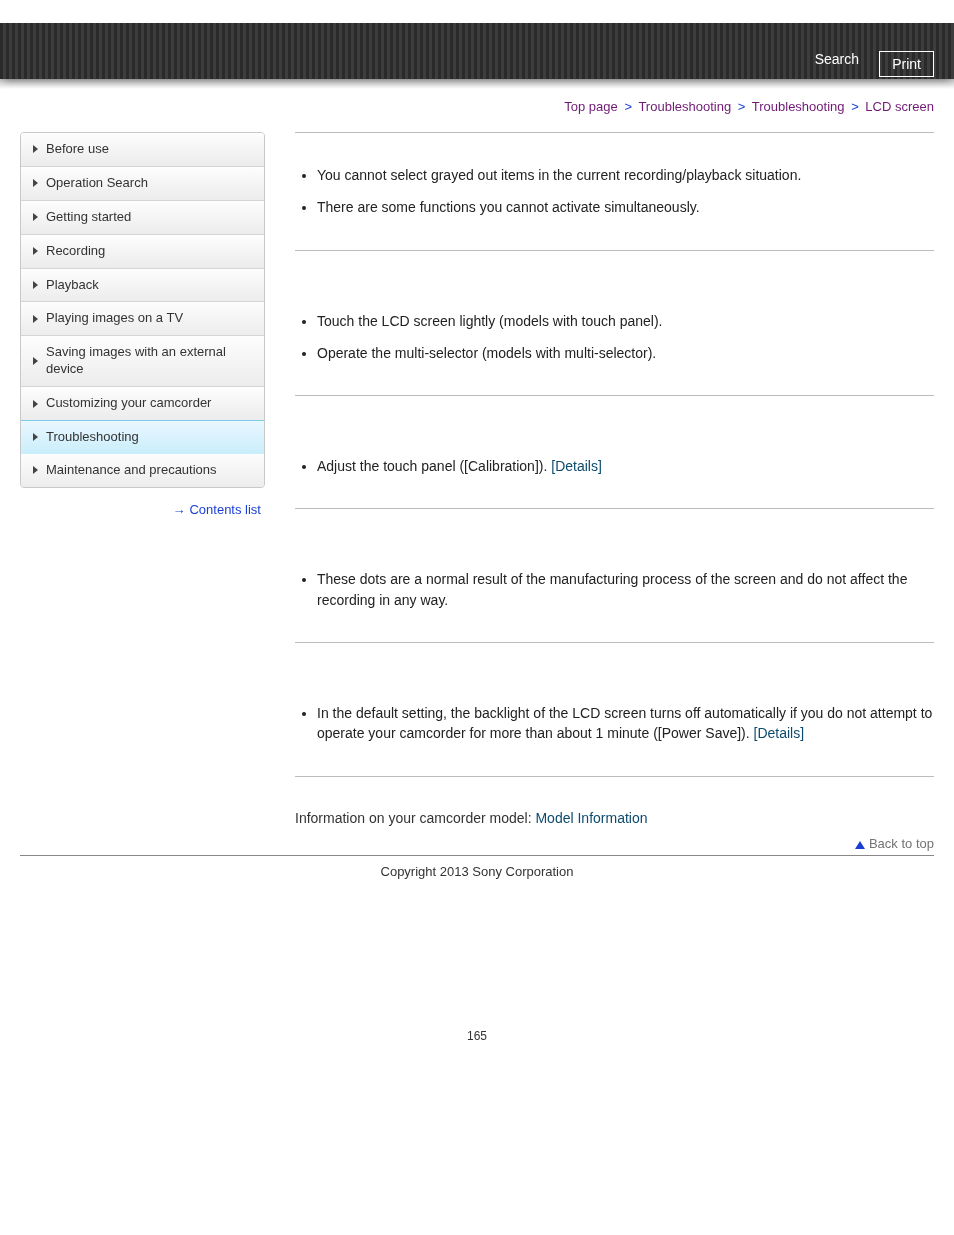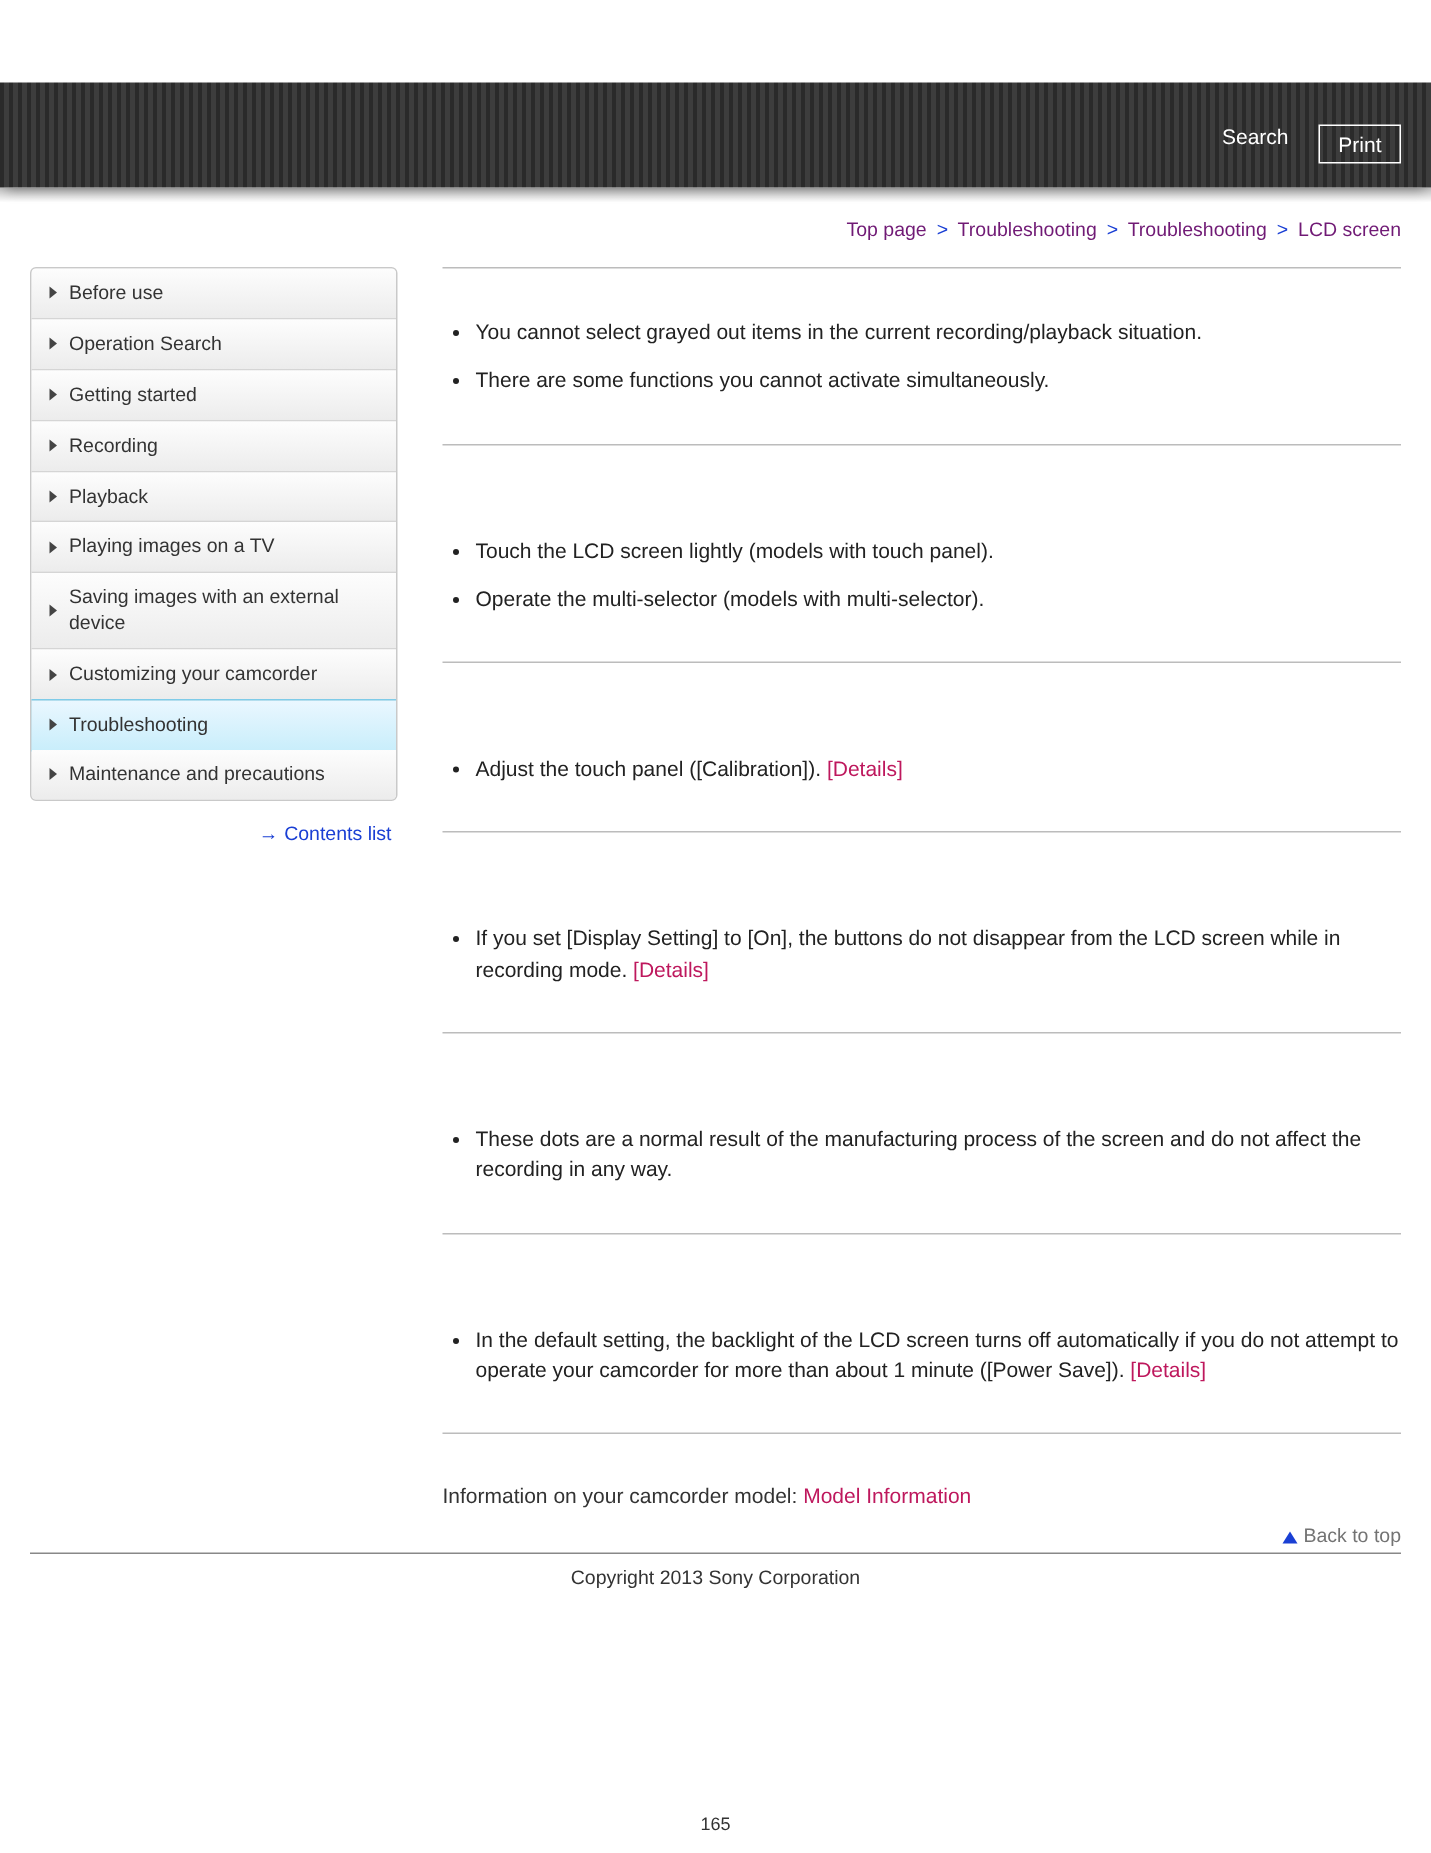--- a/index.html
+++ b/index.html
@@ -1,20 +1,20 @@
 <!DOCTYPE html>
 <html><head>
 <meta charset="utf-8">
 <style>
   * { box-sizing: border-box; margin: 0; padding: 0; }
   body { font-family: Arial, Helvetica, sans-serif; font-size: 13px; color: #333; background: #fff; }
   .page { width: 954px; margin: 0 auto; position: relative; padding-bottom: 40px; }
   .top-banner {
-    height: 70px;
-    margin-top: 55px;
+    height: 56px;
+    margin-top: 23px;
     background: repeating-linear-gradient(to right, #2a2a2a 0, #2a2a2a 3px, #3d3d3d 3px, #3d3d3d 6px);
     position: relative;
     box-shadow: 0 5px 8px -4px rgba(0,0,0,0.4);
   }
   .top-banner::after {
     content: "";
     position: absolute; left:0; right:0; bottom:-10px; height:10px;
     background: linear-gradient(to bottom, rgba(0,0,0,0.25), rgba(0,0,0,0));
   }
   .search-link, .print-button {
@@ -55,21 +55,21 @@
   .arrow-right {
     display: inline-block; color: #1a3fd4; margin-right: 4px; font-weight: bold;
   }
   .main { flex: 1; padding-left: 30px; }
   .section {
     border-top: 1px solid #bcbcbc; padding: 60px 0 20px 0;
   }
   .section:first-child { padding-top: 32px; }
   .section ul { list-style: disc; padding-left: 22px; }
   .section li { margin-bottom: 12px; line-height: 1.45; font-size: 14px; color: #222; }
-  .section li a, .info-block a { color: #be185d; text-decoration: none; cursor: pointer; }
+  .section li a, .info-block a { color: #0c4a6e; text-decoration: none; cursor: pointer; }
   .info-block { padding-top: 30px; border-top: 1px solid #bcbcbc; font-size: 14px; line-height: 1.7; }
   .back-to-top { text-align: right; padding: 6px 0 4px; font-size: 13px; }
   .back-to-top a { color: #737373; text-decoration: none; cursor: pointer; }
   .tri-up {
     display: inline-block; width:0; height:0;
     border-left: 5px solid transparent; border-right: 5px solid transparent; border-bottom: 8px solid #1a3fd4;
     margin-right: 4px; vertical-align: middle;
   }
   .footer-rule { border: none; border-top: 1px solid #888; margin: 0 20px; }
   .copyright { text-align: center; font-size: 13px; padding: 8px 0 20px; }
@@ -162,27 +162,20 @@
       </div>
 
       <div class="section">
         <ul>
           <li>
             <span>Adjust the touch panel ([Calibration]). </span><a>[Details]</a>
           </li>
         </ul>
       </div>
 
-      <div class="section">
-        <ul>
-          <li>
-            <span>If you set [Display Setting] to [On], the buttons do not disappear from the LCD screen while in recording mode. </span><a>[Details]</a>
-          </li>
-        </ul>
-      </div>
 
       <div class="section">
         <ul>
           <li><span>These dots are a normal result of the manufacturing process of the screen and do not affect the recording in any way.</span></li>
         </ul>
       </div>
 
       <div class="section">
         <ul>
           <li>

